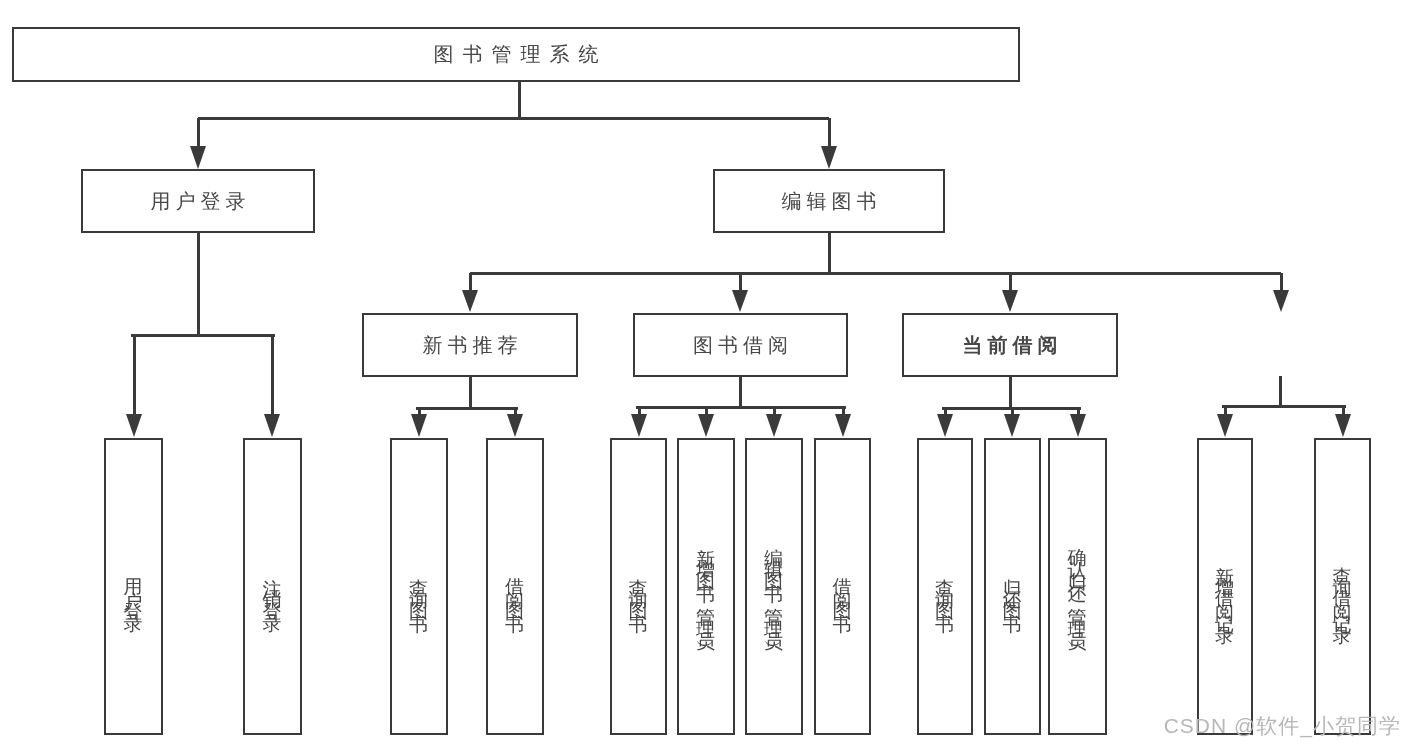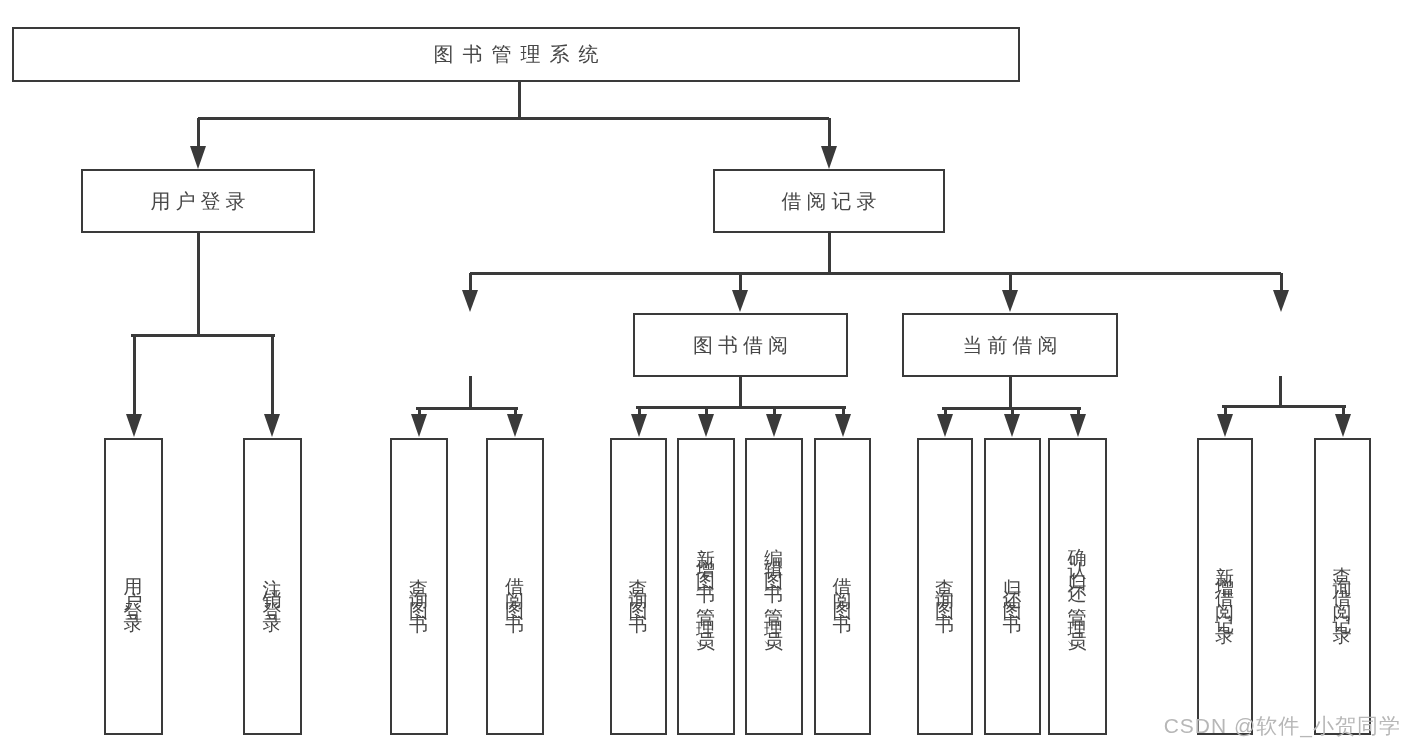--- a/index.html
+++ b/index.html
@@ -104,24 +104,25 @@
       <polygon class="head" points="1004,414 1020,414 1012,437"></polygon>
       <polygon class="head" points="1070,414 1086,414 1078,437"></polygon>
       <polygon class="head" points="1217,414 1233,414 1225,437"></polygon>
       <polygon class="head" points="1335,414 1351,414 1343,437"></polygon>
     </g>
   </svg>
 
   <div class="hbox root" style="left:12px; top:13px; width:1008px; height:55px;margin-top:14px;">图书管理系统</div>
 
   <div class="hbox" style="left:81px; top:169px; width:234px; height:64px;">用户登录</div>
-  <div class="hbox" style="left:713px; top:169px; width:232px; height:64px;">借阅记录</div>
+  <div class="hbox" style="left:713px; top:169px; width:232px; height:64px;">编辑图书</div>
 
+  <div class="hbox" style="left:362px; top:313px; width:216px; height:64px;">新书推荐</div>
   <div class="hbox" style="left:633px; top:313px; width:215px; height:64px;">图书借阅</div>
-  <div class="hbox" style="left:902px; top:313px; width:216px; height:64px;">当前借阅</div>
+  <div class="hbox" style="left:902px; top:313px; width:216px; height:64px;font-weight:bold;">当前借阅</div>
 
   <div class="leaf" style="left:104px; width:59px;">
     <span>用户登录</span>
   </div>
   <div class="leaf" style="left:243px; width:59px;">
     <span>注销登录</span>
   </div>
 
   <div class="leaf" style="left:390px; width:58px;">
     <span>查询图书</span>

